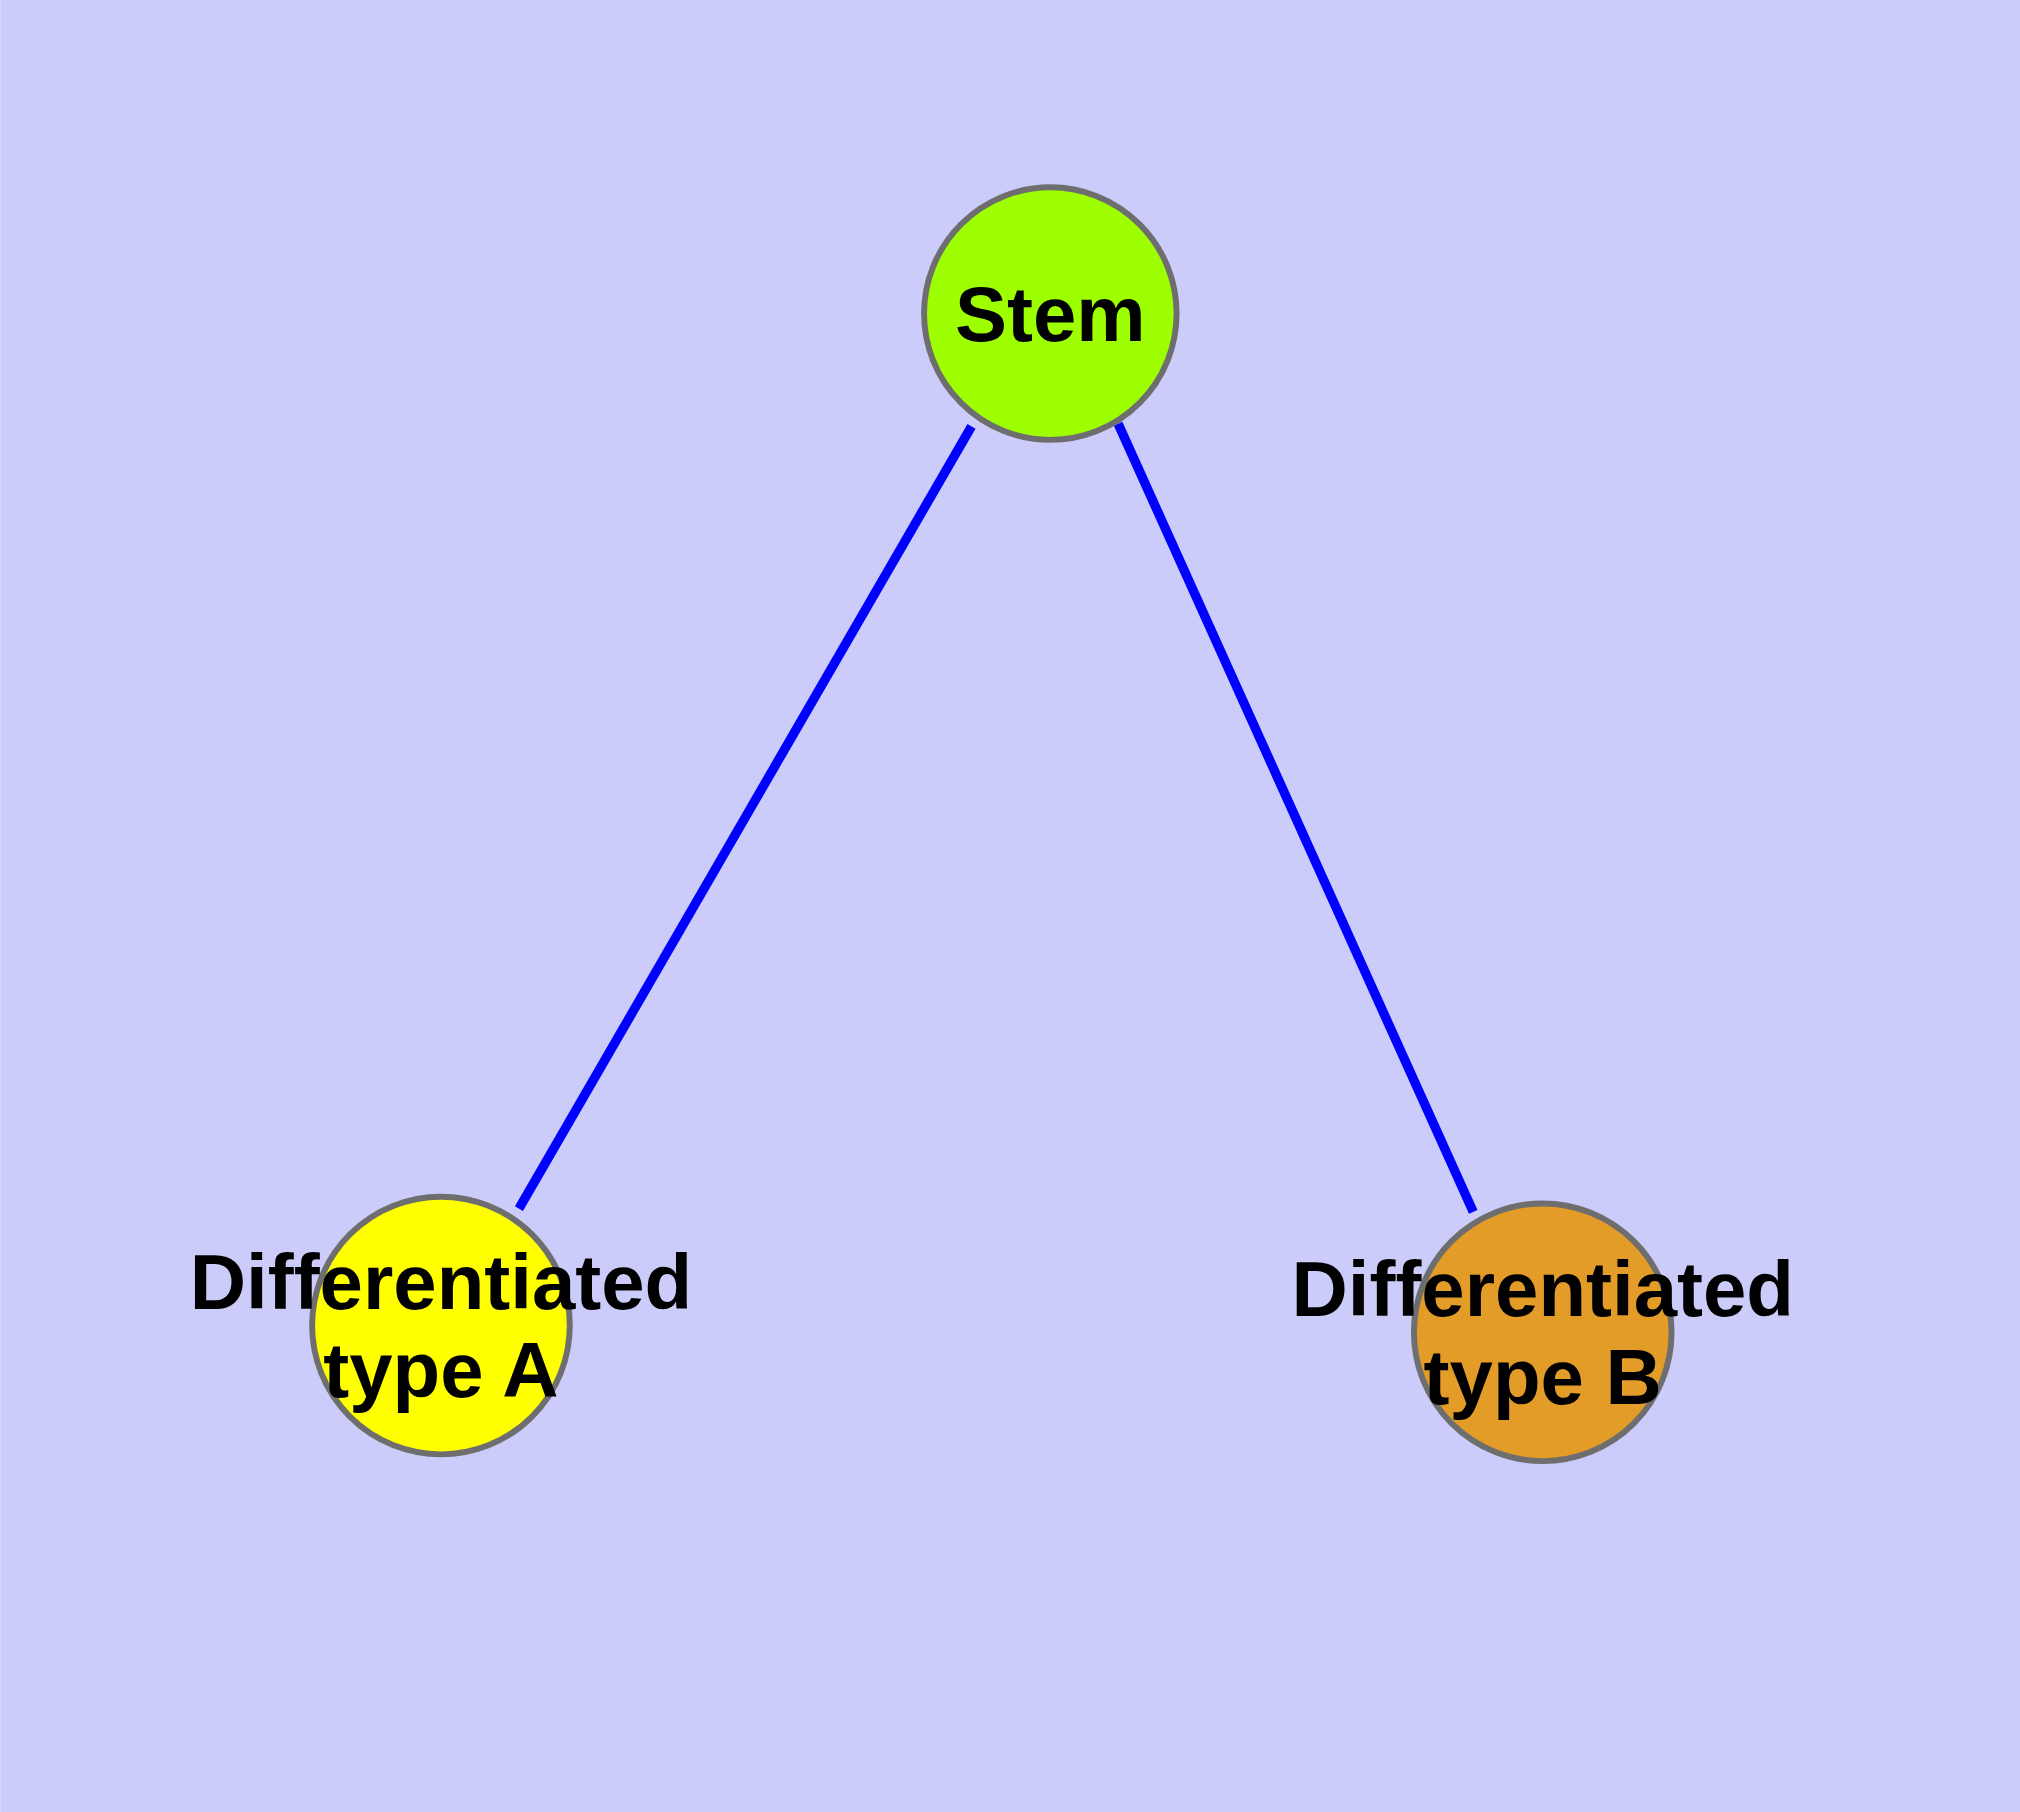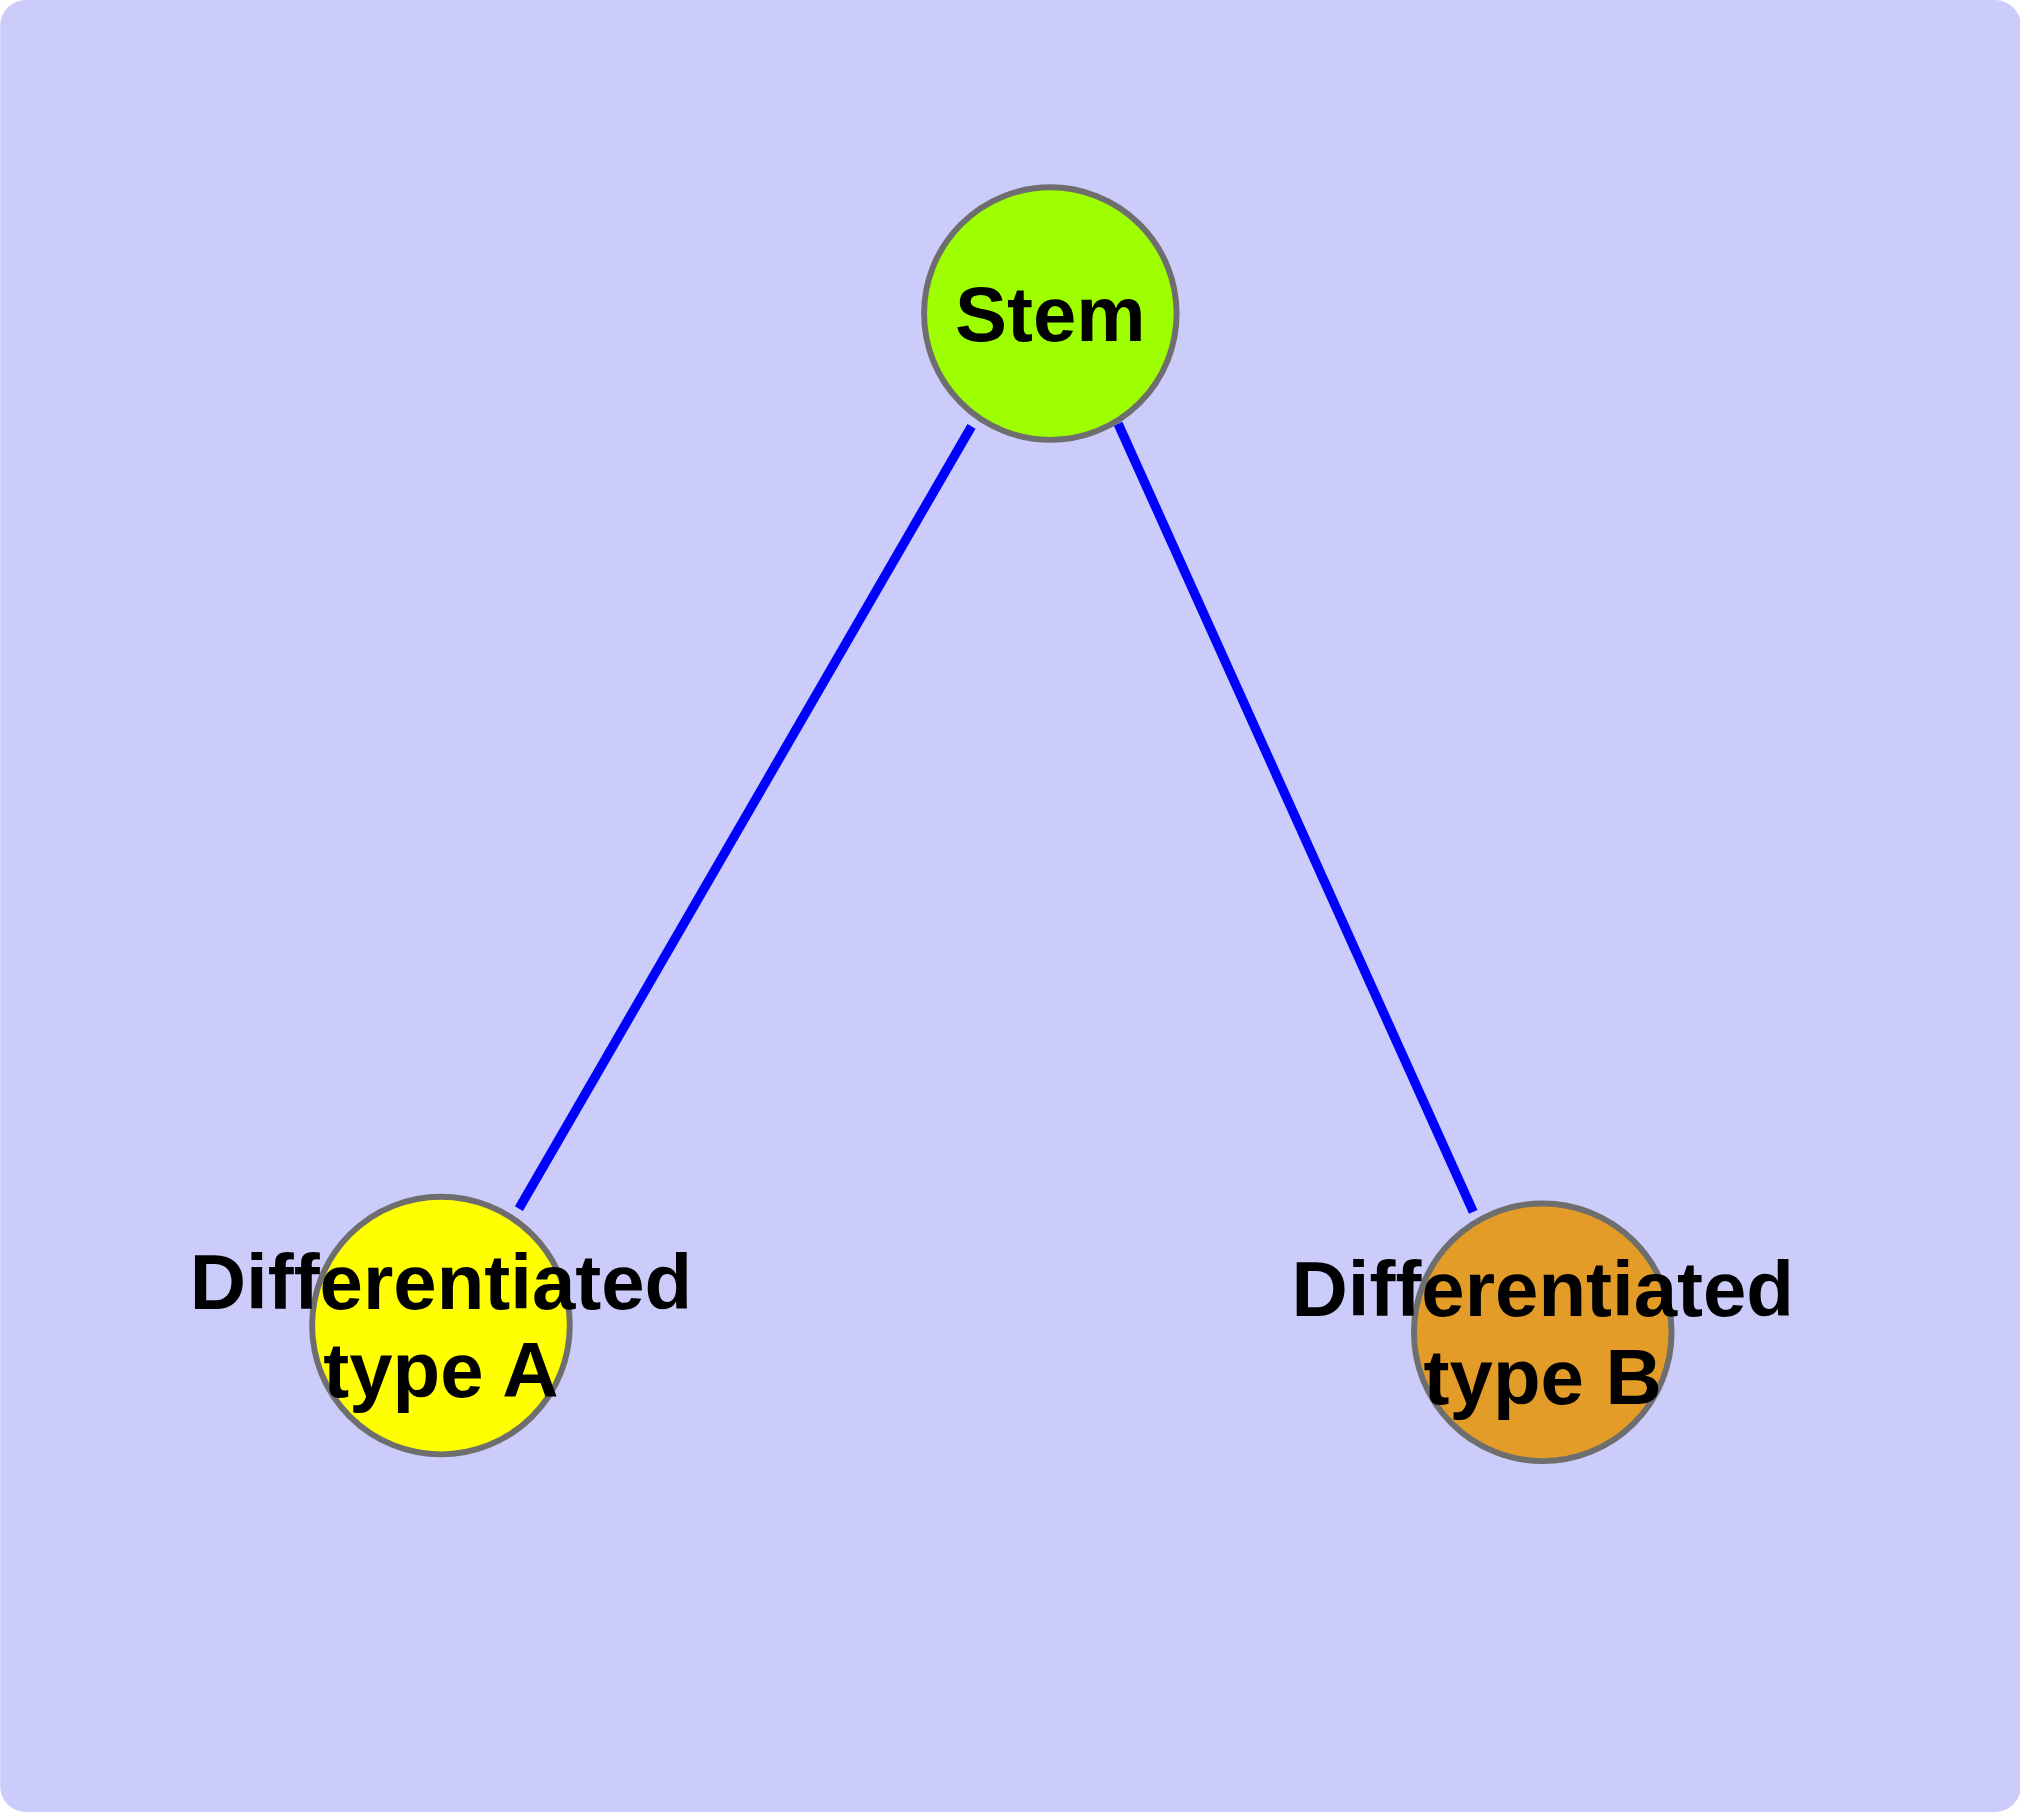--- a/index.html
+++ b/index.html
@@ -6,21 +6,20 @@
     margin: 0;
     padding: 0;
     background: #ffffff;
   }
   #canvas {
     position: relative;
     width: 2021px;
     height: 1812px;
     overflow: hidden;
     font-family: "Liberation Sans", sans-serif;
-    border-radius: 26px;
   }
   #graph-svg {
     position: absolute;
     top: 0;
     left: 0;
     width: 2021px;
     height: 1812px;
     display: block;
   }
   .node-label {

